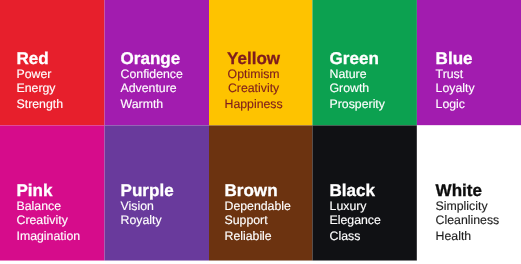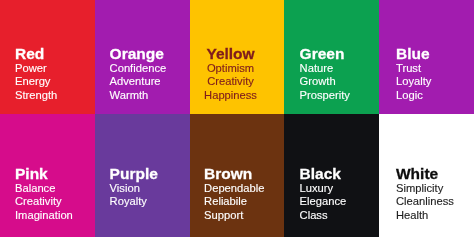--- a/index.html
+++ b/index.html
@@ -112,22 +112,22 @@
         <div class="kw">Royalty</div>
       </div>
     </div>
   </div>
 
   <div class="cell c7 r1 p2" style="background: rgb(108, 51, 16); color: rgb(255, 255, 255);">
     <div class="inner">
       <div class="title">Brown</div>
       <div class="kwgroup">
         <div class="kw">Dependable</div>
+        <div class="kw">Support</div>
         <div class="kw">Reliabile</div>
-        <div class="kw">Support</div>
       </div>
     </div>
   </div>
 
   <div class="cell c8 r1 p3" style="background: rgb(16, 17, 20); color: rgb(255, 255, 255);">
     <div class="inner">
       <div class="title">Black</div>
       <div class="kwgroup">
         <div class="kw">Luxury</div>
         <div class="kw">Elegance</div>

